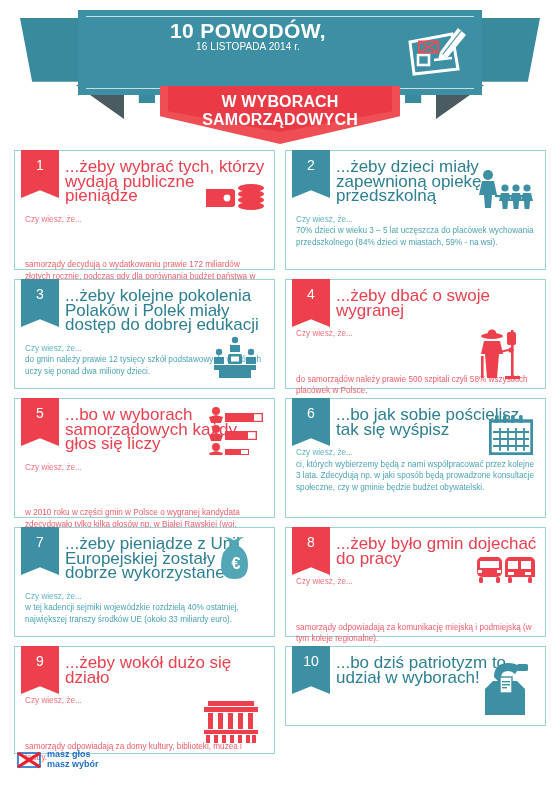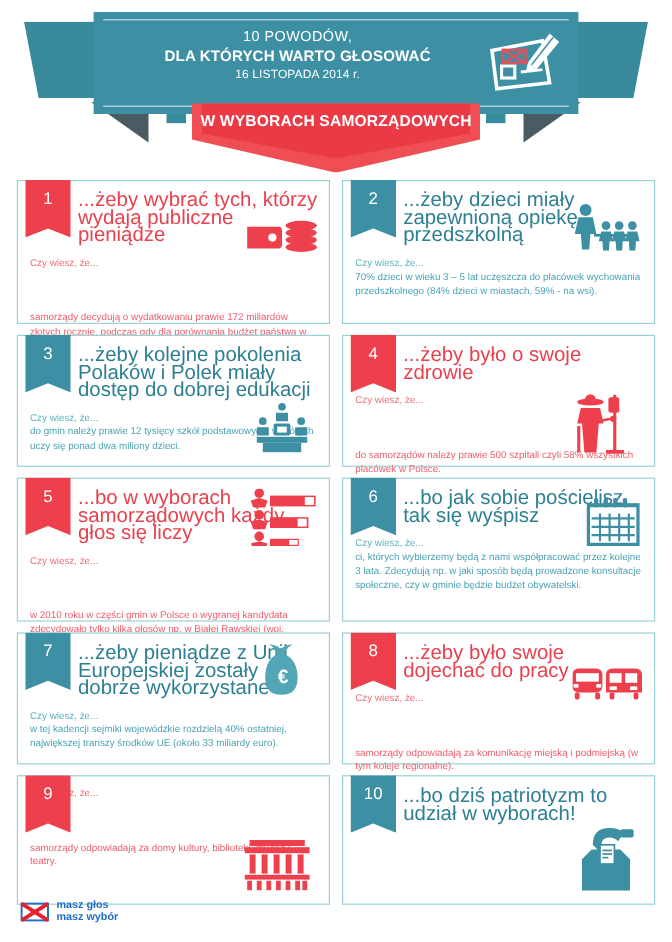--- a/index.html
+++ b/index.html
@@ -21,34 +21,34 @@
   .ribbon-fold{position:absolute;top:85px;width:48px;height:34px;background:#4a5b61;}
   .ribbon-fold.left{left:76px;clip-path:polygon(0 0,100% 0,100% 100%);}
   .ribbon-fold.right{right:76px;clip-path:polygon(0 0,100% 0,0 100%);}
 
   .ribbon-main{position:absolute;left:78px;top:10px;width:404px;height:85px;background:#3d8fa3;}
   .ribbon-rule{position:absolute;left:8px;right:8px;height:1px;background:#bfe0e6;}
   .ribbon-rule.top{top:6px;}
   .ribbon-rule.bot{bottom:6px;}
 
   .title-block{position:absolute;left:20px;top:12px;width:300px;text-align:center;color:#ffffff;}
-  .title-1{font-size:12px;font-weight:normal;letter-spacing:.4px;line-height:17px;}
+  .title-1{font-size:21px;font-weight:bold;letter-spacing:.4px;line-height:17px;}
   .title-2{font-size:12.6px;font-weight:bold;letter-spacing:.1px;line-height:16px;}
   .title-3{font-size:10px;font-weight:normal;letter-spacing:.1px;line-height:16px;}
 
   .ballot-head{position:absolute;right:14px;top:12px;width:62px;height:58px;}
 
   .red-pennant{position:absolute;left:160px;top:86px;width:240px;height:58px;
      background:#ef4f54;
      clip-path:polygon(0 0,100% 0,100% 52%,50% 100%,0 52%);}
   .red-pennant-inner{position:absolute;left:168px;top:86px;width:224px;height:46px;
      background:#ea3a46;
      clip-path:polygon(0 0,100% 0,100% 55%,50% 100%,0 55%);}
   .pennant-label{position:absolute;left:160px;top:93px;width:240px;text-align:center;
-     color:#ffffff;font-size:13px;font-weight:bold;letter-spacing:.15px;z-index:4;}
+     color:#ffffff;font-size:16px;font-weight:bold;letter-spacing:.15px;z-index:4;}
 
   
   .grid{position:absolute;left:14px;top:150px;width:532px;}
   .row{display:flex;gap:10px;margin-bottom:9px;}
   .card{position:relative;box-sizing:border-box;width:261px;
         background:#ffffff;border:1.4px solid #9bd2d6;}
 
   .ribbon-num{position:absolute;left:6px;top:-1px;width:38px;height:48px;
      clip-path:polygon(0 0,100% 0,100% 100%,50% 84%,0 100%);
      color:#ffffff;font-size:14px;font-weight:normal;
@@ -69,21 +69,21 @@
   .body-text.t{color:#4aa3b3;}
   .body-text.r{color:#ef5d6b;margin-top:34px;}
 
   .card-icon{position:absolute;pointer-events:none;}
 
   
   .h1{height:120px;} .h2{height:120px;}
   .h3{height:110px;} .h4{height:110px;}
   .h5{height:120px;} .h6{height:120px;}
   .h7{height:110px;} .h8{height:110px;}
-  .h9{height:108px;} .h10{height:108px;}
+  .h9{height:108px;} .h10{height:80px;}
 
   
   .footer{position:absolute;left:16px;top:750px;display:flex;align-items:center;gap:5px;}
   .logo-box{width:26px;height:20px;position:relative;}
   .logo-text{color:#1f6ec4;font-size:9px;font-weight:bold;line-height:9.6px;}
 </style>
 </head>
 <body>
 
 <div class="header">
@@ -91,21 +91,20 @@
   <div class="ribbon-tail right"></div>
   <div class="ribbon-fold left"></div>
   <div class="ribbon-fold right"></div>
 
   <div class="ribbon-main">
     <div class="ribbon-rule top"></div>
     <div class="ribbon-rule bot"></div>
 
     <div class="title-block">
       <div class="title-1">10 POWODÓW,</div>
-      <div class="title-2">DLA KTÓRYCH WARTO GŁOSOWAĆ</div>
       <div class="title-3">16 LISTOPADA 2014 r.</div>
     </div>
 
     <div class="ballot-head">
       <svg viewBox="0 0 62 58" width="62" height="58">
         <polygon points="4,20 46,12 52,47 8,52" fill="none" stroke="#ffffff" stroke-width="3"></polygon>
         <rect x="12" y="33" width="11" height="10" fill="none" stroke="#ffffff" stroke-width="2.6"></rect>
         <line x1="28" y1="38" x2="46" y2="36" stroke="#ffffff" stroke-width="2.4"></line>
         <rect x="13" y="19.5" width="19" height="11" fill="none" stroke="#e0525c" stroke-width="2"></rect>
         <line x1="13" y1="19.5" x2="32" y2="30.5" stroke="#e0525c" stroke-width="2"></line>
@@ -197,21 +196,21 @@
       </div>
       <div class="card-body">
         <div class="did-you t">Czy wiesz, że...</div>
         <div class="body-text t">do gmin należy prawie 12 tysięcy szkół podstawowych, w których uczy się ponad dwa miliony dzieci.</div>
       </div>
     </div>
 
     <div class="card h4">
       <div class="ribbon-num r">4</div>
       <div class="card-head">
-          <div class="card-title r">...żeby było o swoje zdrowie</div>
+          <div class="card-title r">...żeby dbać o swoje wygranej</div>
         </div>
       <div class="card-icon" style="right:20px;bottom:4px;">
         <svg viewBox="0 0 46 54" width="46" height="54">
           <g fill="#ee3f4c">
             <ellipse cx="13" cy="10" rx="11" ry="3"></ellipse>
             <circle cx="13" cy="8" r="4.5"></circle>
             <path d="M5 15 h16 l3 13 h-4 l-2 24 h-10 l-2 -24 h-4 z"></path>
             <rect x="2" y="30" width="2.6" height="22"></rect>
             <rect x="32" y="4" width="2.6" height="48"></rect>
             <rect x="26" y="50" width="15" height="3"></rect>
@@ -304,21 +303,21 @@
       </div>
       <div class="card-body">
         <div class="did-you t">Czy wiesz, że...</div>
         <div class="body-text t">w tej kadencji sejmiki wojewódzkie rozdzielą 40% ostatniej, największej transzy środków UE (około 33 miliardy euro).</div>
       </div>
     </div>
 
     <div class="card h8">
       <div class="ribbon-num r">8</div>
       <div class="card-head">
-          <div class="card-title r">...żeby było swoje dojechać do pracy</div>
+          <div class="card-title r">...żeby było gmin dojechać do pracy</div>
         </div>
       <div class="card-icon" style="right:10px;top:28px;">
         <svg viewBox="0 0 58 28" width="58" height="28">
           <g fill="#ee3f4c">
             <rect x="0" y="1" width="25" height="20" rx="5"></rect>
             <rect x="3" y="5" width="19" height="7" fill="#ffffff"></rect>
             <rect x="1" y="14" width="4" height="3" fill="#ffffff"></rect>
             <rect x="20" y="14" width="4" height="3" fill="#ffffff"></rect>
             <rect x="2" y="21" width="4" height="6" rx="1.5"></rect>
             <rect x="19" y="21" width="4" height="6" rx="1.5"></rect>
@@ -336,20 +335,23 @@
         <div class="did-you r">Czy wiesz, że...</div>
         <div class="body-text r" style="white-space:pre-line;">samorządy odpowiadają za komunikację miejską i podmiejską (w tym koleje regionalne).
 W 2012 roku z publicznej komunikacji miejskiej i podmiejskiej skorzystało prawie 4 miliardy pasażerów.</div>
       </div>
     </div>
   </div>
 
   <div class="row">
     <div class="card h9">
       <div class="ribbon-num r">9</div>
+      <div class="card-head">
+          <div class="card-title r">...żeby wokół dużo się działo</div>
+        </div>
       <div class="card-icon" style="right:14px;bottom:6px;">
         <svg viewBox="0 0 58 42" width="58" height="42">
           <g fill="#ee3f4c">
             <rect x="6" y="0" width="46" height="5"></rect>
             <rect x="2" y="6" width="54" height="5"></rect>
             <rect x="6" y="12" width="5" height="16"></rect>
             <rect x="16" y="12" width="5" height="16"></rect>
             <rect x="26" y="12" width="5" height="16"></rect>
             <rect x="36" y="12" width="5" height="16"></rect>
             <rect x="46" y="12" width="5" height="16"></rect>

